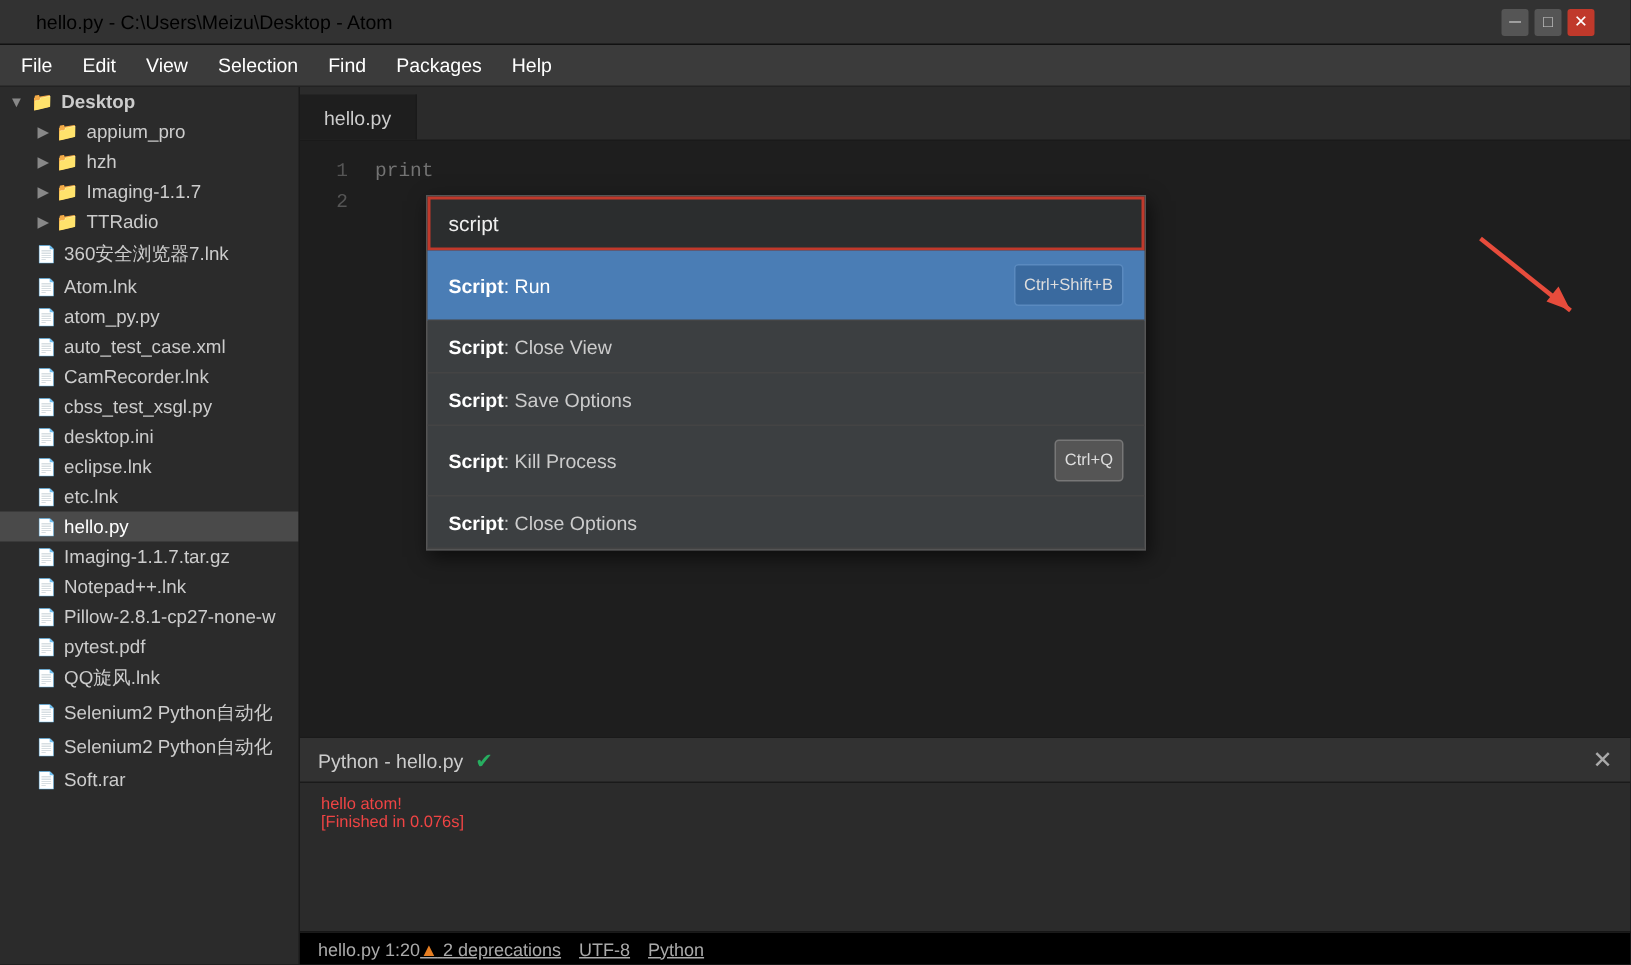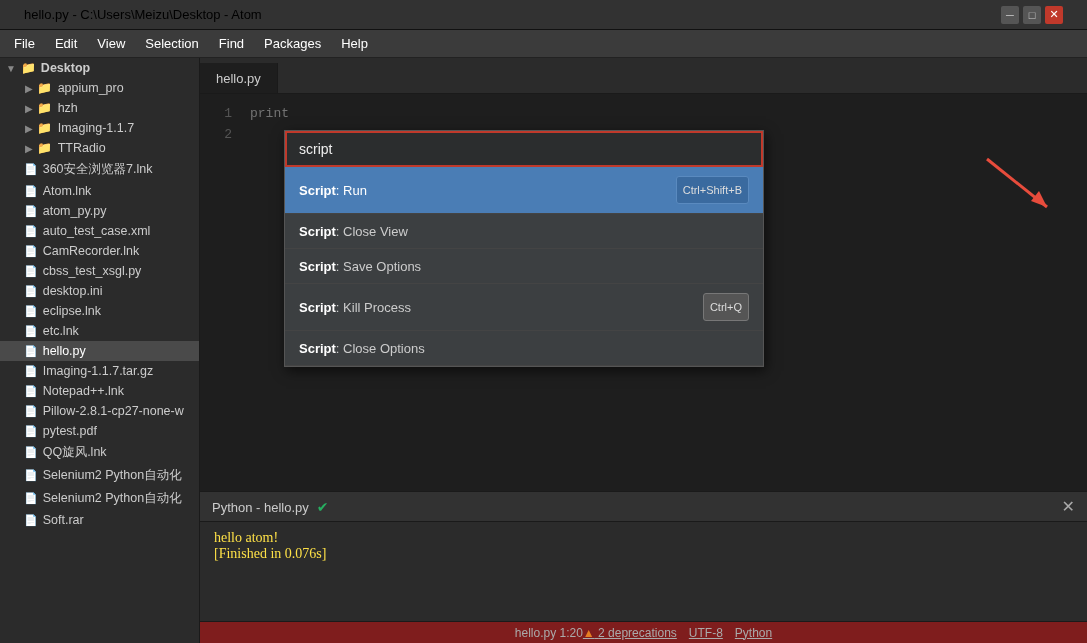--- a/index.html
+++ b/index.html
@@ -239,33 +239,33 @@
     }
     .check-icon { color: #27ae60; font-size: 14px; }
     #output-close {
       color: #aaa;
       cursor: pointer;
       font-size: 16px;
     }
     #output-content {
       flex: 1;
       padding: 8px 14px;
-      font-family: Liberation Serif, serif;
-      font-size: 14px;
-      color: #fde047;
+      font-family: Liberation Sans, sans-serif;
+      font-size: 11px;
+      color: #ef4444;
       overflow-y: auto;
     }
 
     
     #status-bar {
       height: 22px;
-      background: #7f1d1d;
-      display: flex;
-      align-items: center;
-      justify-content: center;
+      background: #000000;
+      display: flex;
+      align-items: center;
+      justify-content: flex-start;
       padding: 1px 12px;
       border-top: 1px solid #1a1a1a;
     }
     #status-left { color: #aaa; font-size: 12px; }
     #status-right {
       display: flex;
       align-items: center;
       gap: 12px;
       color: #aaa;
       font-size: 12px;

